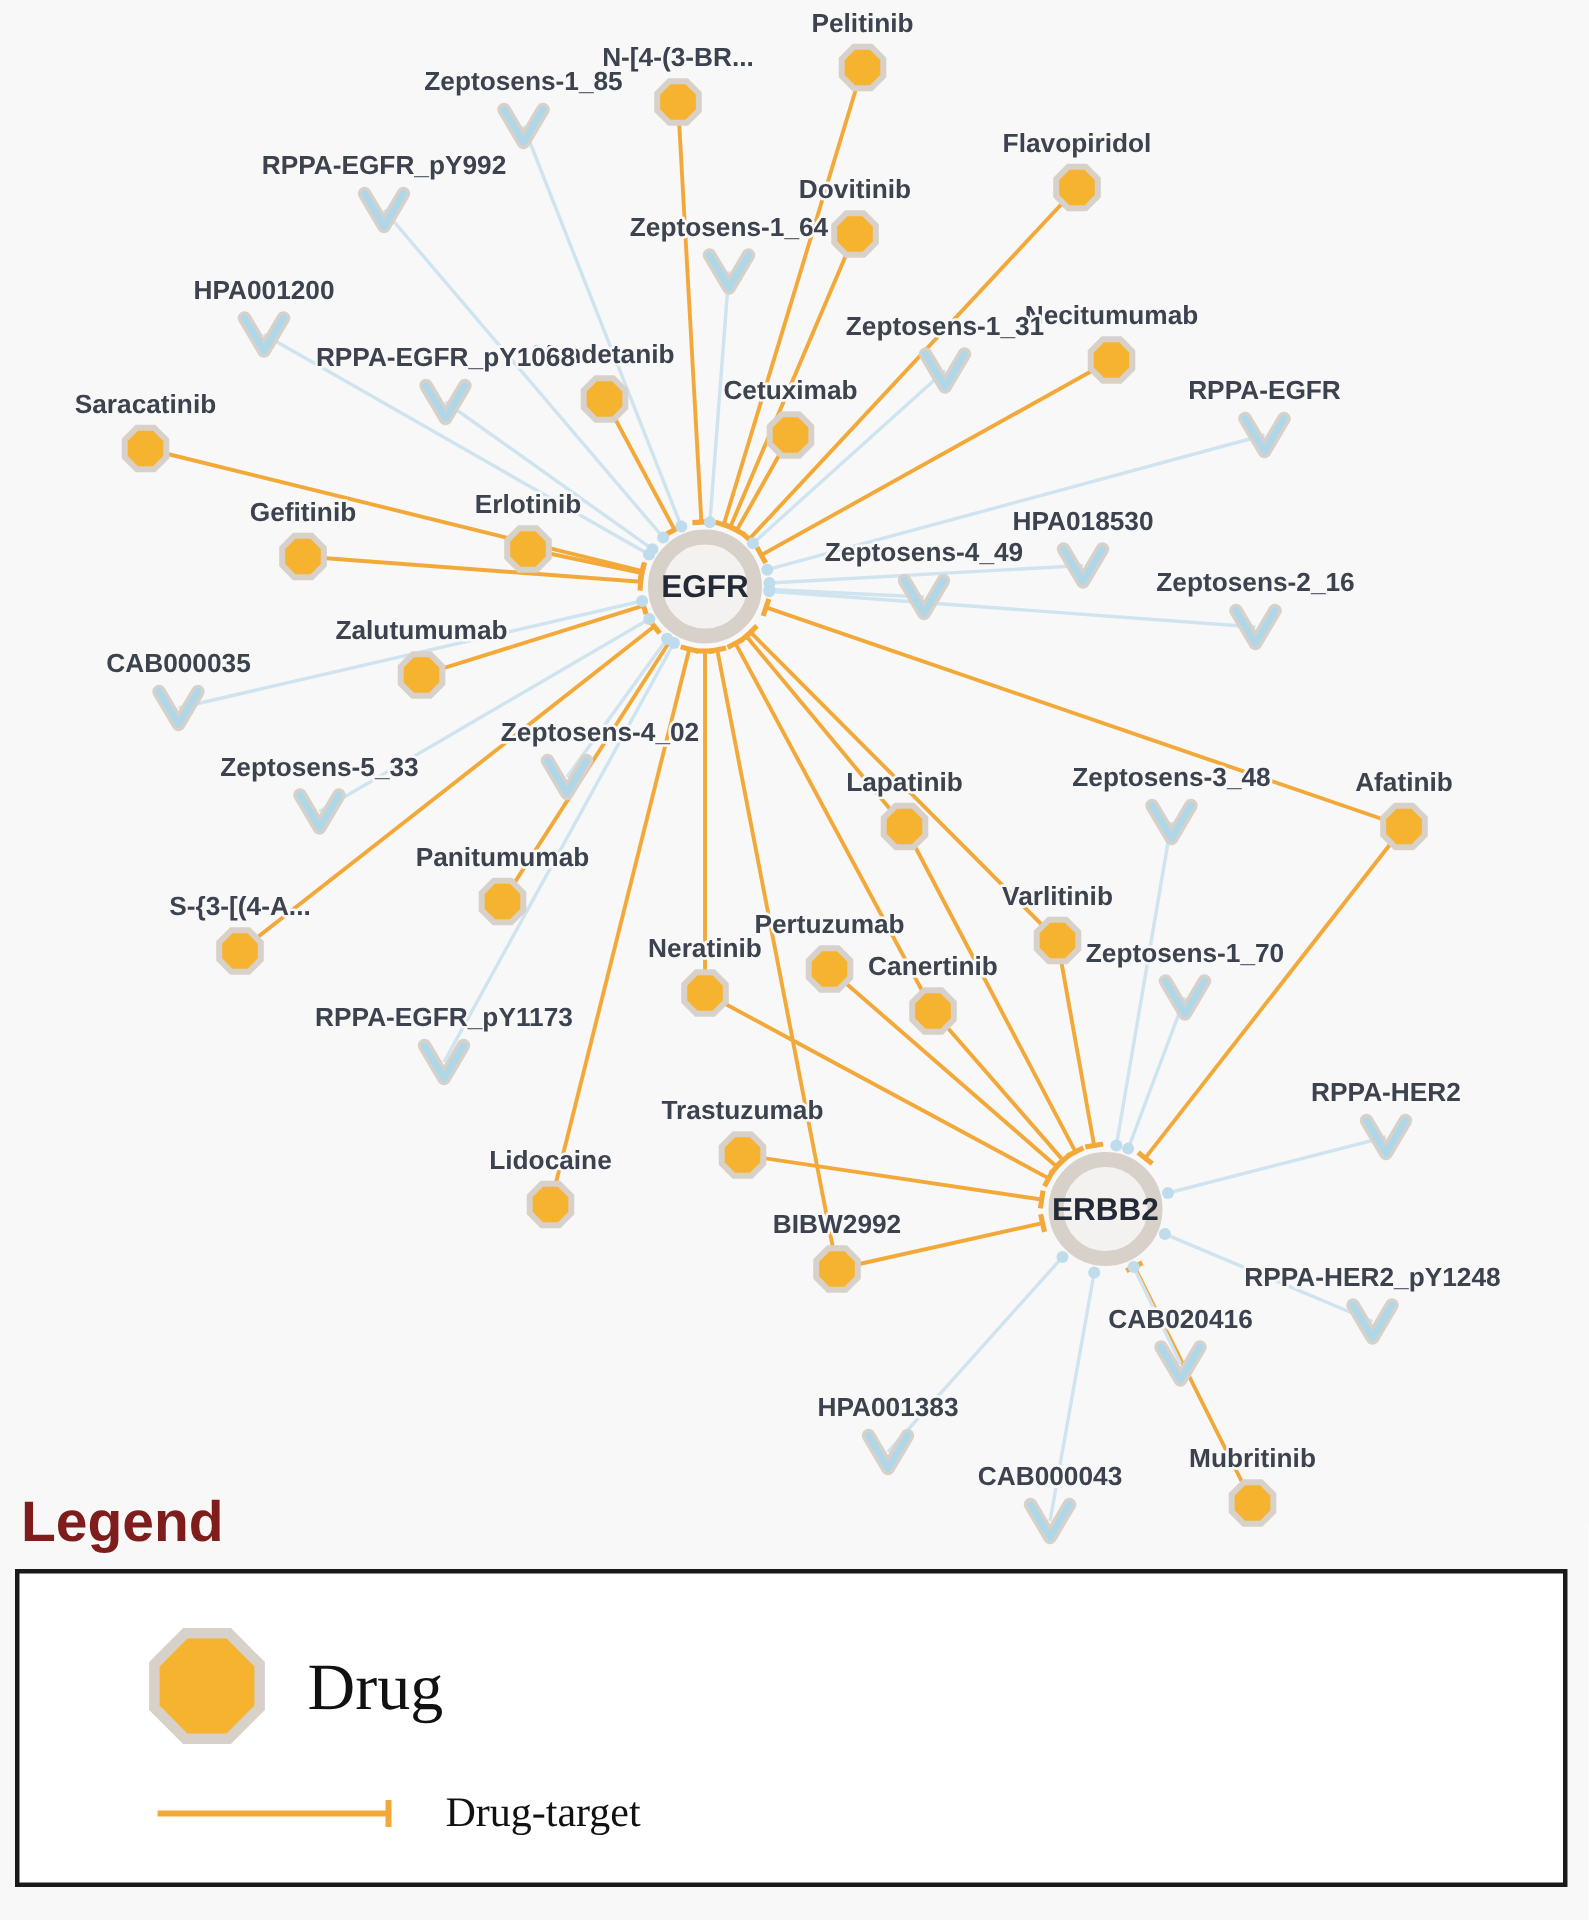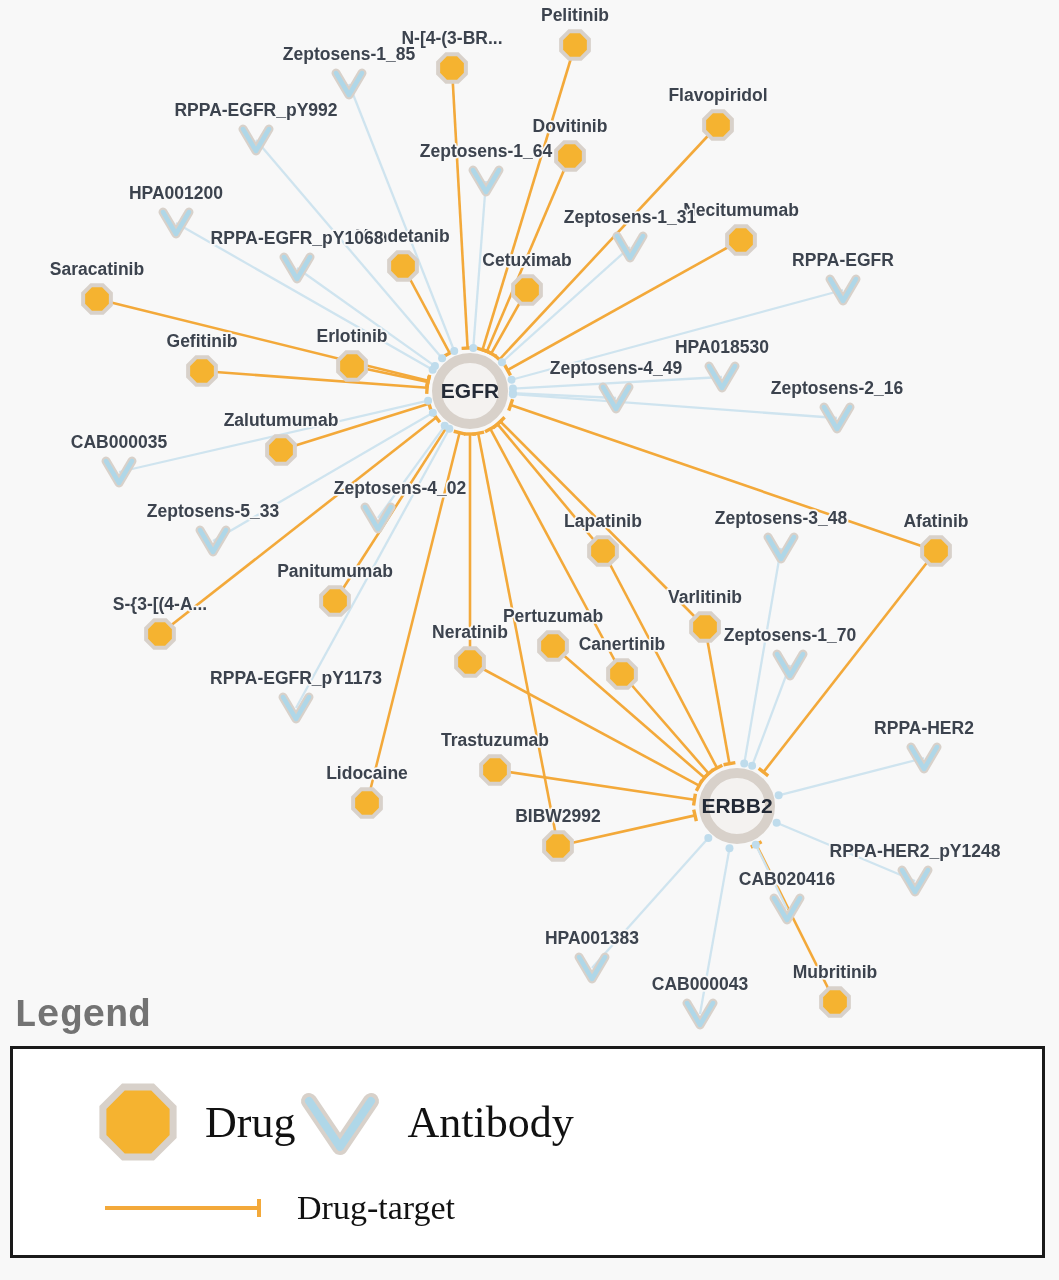--- a/index.html
+++ b/index.html
@@ -17,37 +17,37 @@
     stroke-linejoin:round;paint-order:stroke;
     text-anchor:middle;
   }
   .gene-label{
     font-family:"Liberation Sans",sans-serif;
     font-weight:bold;font-size:21px;
     fill:#232A36;text-anchor:middle;
   }
   .legend-title{
     position:absolute;left:14px;top:994px;
-    font-family:Liberation Mono, monospace;font-weight:bold;
-    font-size:38px;color:#737373;
+    font-family:Liberation Sans, sans-serif;font-weight:bold;
+    font-size:38px;color:#7f1d1d;
   }
   .legend-box{
     position:absolute;left:10px;top:1046px;width:1029px;height:206px;
     background:#fff;border:3px solid var(--legend-border,#1A1A1A);
     display:flex;flex-direction:column;justify-content:space-evenly;
   }
   .legend-row{display:flex;align-items:center;}
-  .legend-row-nodes{padding:6px 55px 0 80px;justify-content:flex-start;}
+  .legend-row-nodes{padding:6px 55px 0 80px;justify-content:space-between;}
   .legend-row-edges{padding:0 70px 6px 90px;justify-content:space-between;}
   .legend-item{display:flex;align-items:center;gap:22px;}
   .legend-label{
     font-family:"Liberation Serif",serif;font-size:44px;color:#111;
   }
   .legend-label-small{
-    font-family:"Liberation Serif",serif;font-size:34px;color:#111;
+    font-family:"Liberation Serif",serif;font-size:28px;color:#111;
   }
   .drug-sample{fill:var(--drug-fill);stroke:var(--node-border);stroke-width:7;}
   .gene-sample{fill:var(--gene-fill);stroke:var(--node-border);stroke-width:10;}
   .ab-sample-outer{fill:none;stroke:var(--node-border);stroke-width:16;stroke-linecap:round;stroke-linejoin:round;}
   .ab-sample-inner{fill:none;stroke:var(--antibody-fill);stroke-width:8;stroke-linecap:round;stroke-linejoin:round;}
   .drug-edge-sample{stroke:var(--drug-edge);stroke-width:4;}
   .ab-edge-sample{stroke:var(--antibody-edge);stroke-width:3.5;}
   .ab-edge-dot{fill:var(--antibody-edge-dot);}
 </style>
 </head>
@@ -377,27 +377,20 @@
     <div class="legend-row legend-row-nodes">
 
       <div class="legend-item">
         <svg width="90" height="90">
           <polygon class="drug-sample" points="80.1,59.5 59.5,80.1 30.5,80.1 9.9,59.5 9.9,30.5 30.5,9.9 59.5,9.9 80.1,30.5"></polygon>
         </svg>
         <span class="legend-label">Drug</span>
       </div>
 
 
-      <div class="legend-item">
-        <svg width="90" height="90">
-          <polyline class="ab-sample-outer" points="14,24 45,70 76,24"></polyline>
-          <polyline class="ab-sample-inner" points="14,24 45,70 76,24"></polyline>
-        </svg>
-        <span class="legend-label">Antibody</span>
-      </div>
     </div>
 
     <div class="legend-row legend-row-edges">
 
       <div class="legend-item">
         <svg width="172" height="24">
           <line class="drug-edge-sample" x1="2" y1="12" x2="156" y2="12"></line>
           <line class="drug-edge-sample" x1="156" y1="3" x2="156" y2="21"></line>
         </svg>
         <span class="legend-label-small">Drug-target</span>

